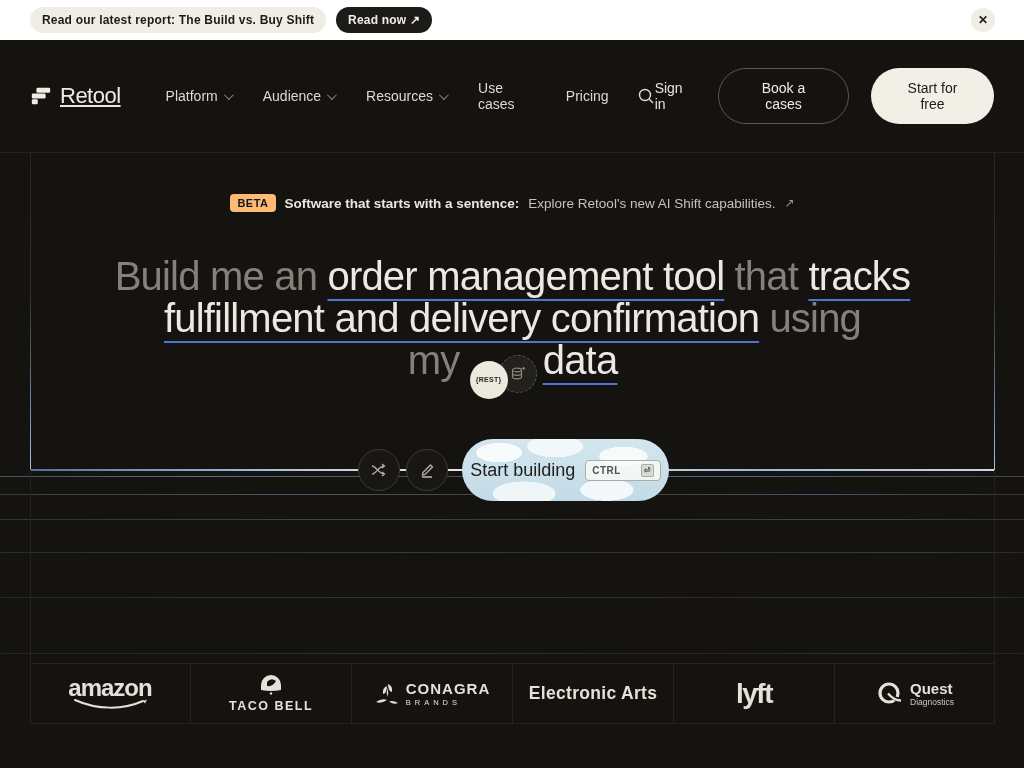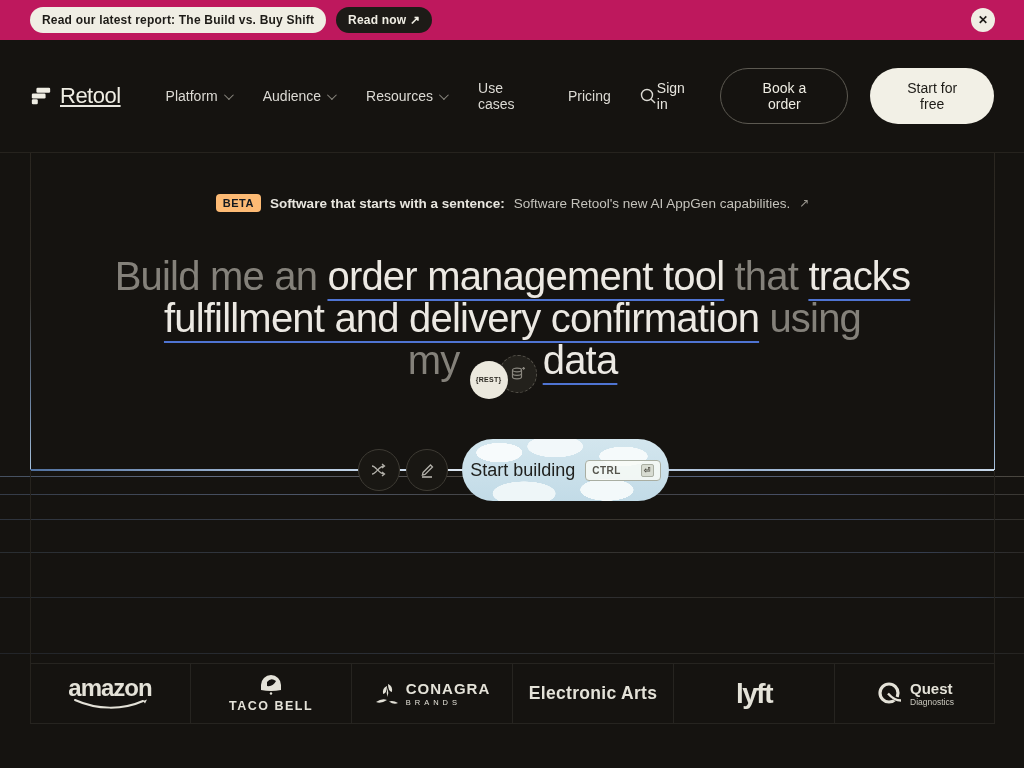--- a/index.html
+++ b/index.html
@@ -1,20 +1,20 @@
 <!DOCTYPE html>
 <html><head>
 <meta charset="utf-8">
 <style>
   * { margin:0; padding:0; box-sizing:border-box; }
   html,body { width:1024px; height:768px; overflow:hidden; }
   body { font-family:"Liberation Sans", sans-serif; background:#151310; color:#e9e7e0; position:relative; }
 
   
-  .banner { position:absolute; top:0; left:0; width:1024px; height:40px; background:#be185d;
+  .banner { position:absolute; top:0; left:0; width:1024px; height:40px; background:#ffffff;
             display:flex; align-items:center; padding:0 30px; }
   .pill { border-radius:999px; font-size:12px; font-weight:700; letter-spacing:.2px;
           padding:6px 12px; white-space:nowrap; }
   .pill-light { background:#f0eee4; color:#1d1b17; }
   .pill-dark  { background:#1d1b17; color:#f0eee4; margin-left:10px; cursor:pointer; }
   .banner-close { position:absolute; right:29px; top:8px; width:24px; height:24px; border-radius:50%;
                   background:#f0eee4; color:#1d1b17; display:flex; align-items:center; justify-content:center;
                   font-size:12px; font-weight:700; cursor:pointer; }
 
   
@@ -156,34 +156,34 @@
     </li>
   </ul>
   <span class="search-btn">
     <svg width="18" height="18" viewBox="0 0 18 18" fill="none" stroke="#dcdad4" stroke-width="1.4">
       <circle cx="8" cy="8" r="5.5"></circle>
         <line x1="12.2" y1="12.2" x2="16" y2="16"></line>
     </svg>
   </span>
   <div class="nav-right">
     <span class="signin">Sign in</span>
-    <button class="btn-outline">Book a order</button>
+    <button class="btn-outline">Book a cases</button>
     <button class="btn-solid">Start for free</button>
   </div>
 </div>
 
 <div class="hero">
   <div class="hero-border left"></div>
   <div class="hero-border right"></div>
   <div class="hero-bottom"></div>
 
   <div class="beta-row">
     <span class="beta-badge">BETA</span>
     <span class="announce">Software that starts with a sentence:</span>
-    <span class="announce-link">Software Retool's new AI AppGen capabilities.</span>
+    <span class="announce-link">Explore Retool's new AI Shift capabilities.</span>
     <span class="announce-arrow">↗</span>
   </div>
 
   <div class="headline">
     <div><span class="dim">Build me an </span><span class="hl">order management tool</span><span class="dim"> that </span><span class="hl">tracks</span></div>
     <div><span class="hl">fulfillment and delivery confirmation</span><span class="dim"> using</span></div>
     <div><span class="dim">my </span><span class="chip chip-rest">{REST}</span><span class="chip chip-db">
           <svg width="16" height="16" viewBox="0 0 16 16" fill="none" stroke="#8a877f" stroke-width="1.2">
             <ellipse cx="7" cy="4" rx="4.5" ry="1.8"></ellipse>
             <path d="M2.5 4 v7 c0 1 2 1.8 4.5 1.8 s4.5 -.8 4.5 -1.8 v-7"></path>

